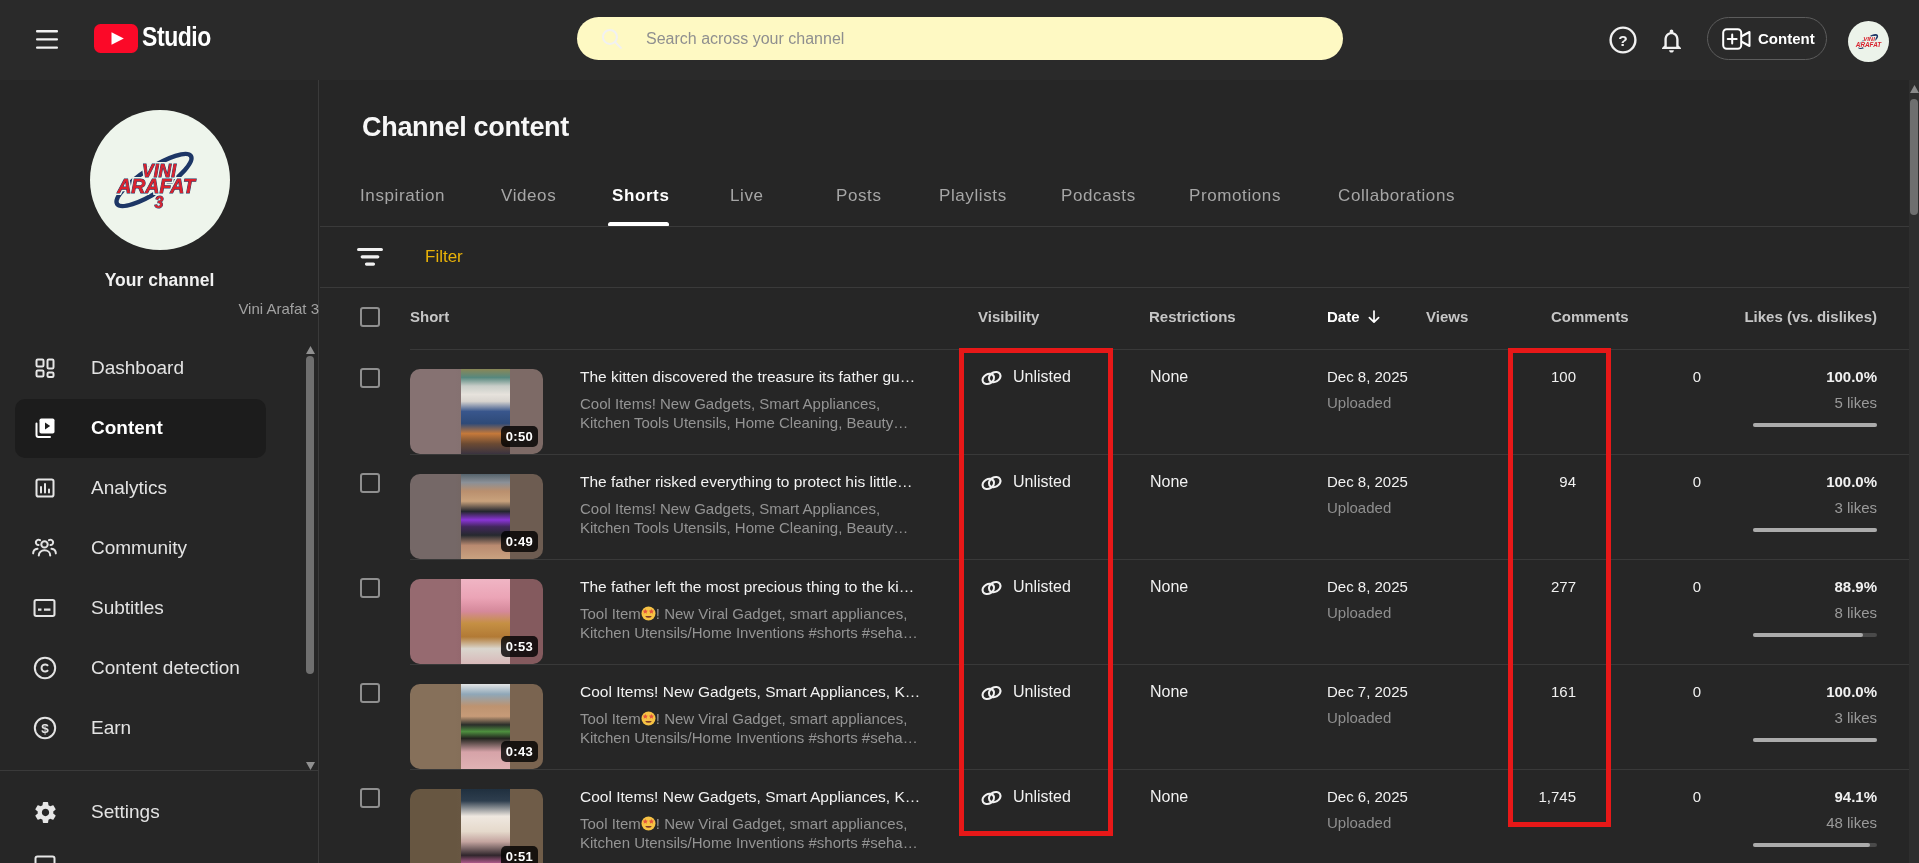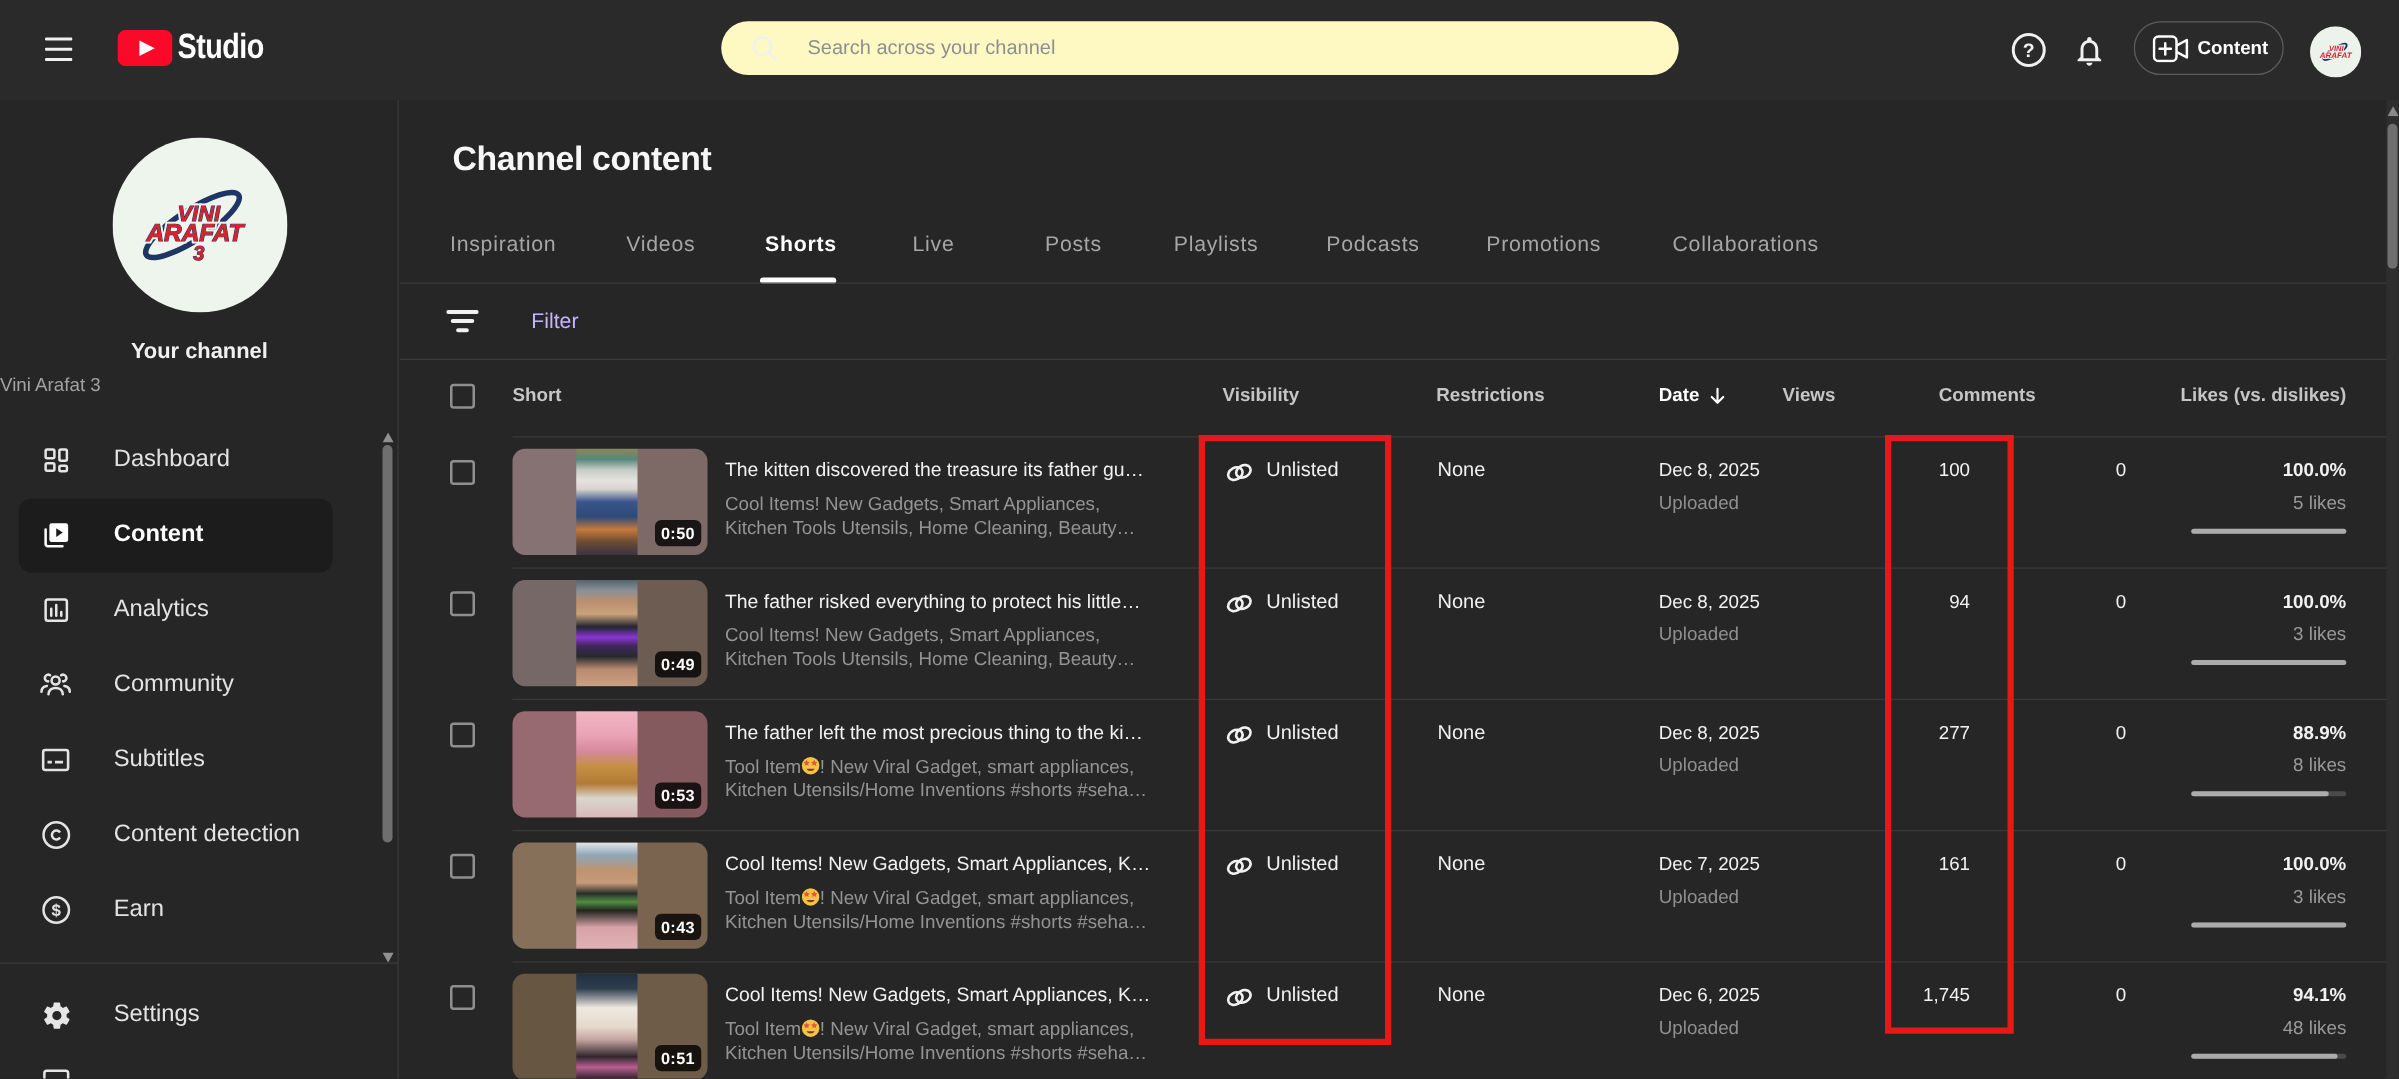--- a/index.html
+++ b/index.html
@@ -21,21 +21,21 @@
 #selpill{position:absolute;left:15px;top:319px;width:251px;height:59px;border-radius:10px;background:#1c1c1c}
 
 #main{position:absolute;left:320px;top:80px;width:1599px;height:783px;background:#262626}
 .hline{position:absolute;left:0;width:1599px;height:1px;background:#3a3a3a}
 .tab{position:absolute;top:95px;height:42px;line-height:42px;font-size:17px;color:#a6a6a6;font-weight:500;letter-spacing:0.6px}
 .cb{position:absolute;width:20px;height:20px;border:2px solid #8f8f8f;border-radius:3px}
 .hl{position:absolute;height:52px;line-height:52px;font-size:15px;font-weight:700;color:#c6c6c6}
 
 .row{position:absolute;left:0;width:1599px;height:105px}
 .row .bord{position:absolute;left:90px;top:0;width:1509px;height:1px;background:#393939}
-.thumb{position:absolute;left:90px;top:10px;width:156px;height:85px;border-radius:10px;overflow:hidden}
+.thumb{position:absolute;left:90px;top:20px;width:133px;height:85px;border-radius:10px;overflow:hidden}
 .strip{position:absolute;left:51px;top:0;width:49px;height:85px}
 .dur{position:absolute;right:5px;bottom:7px;background:rgba(0,0,0,.8);color:#fff;font-size:13px;font-weight:700;padding:3px 5px;border-radius:5px;letter-spacing:.3px}
 .title{position:absolute;left:260px;top:18.5px;font-size:15.5px;font-weight:500;color:#f2f2f2;white-space:nowrap}
 .desc{position:absolute;left:260px;top:44.5px;font-size:15px;line-height:19.5px;color:#949494;white-space:nowrap}
 .vis{position:absolute;left:693px;top:18.5px;font-size:16px;color:#f1f1f1}
 .visico{position:absolute;left:660px;top:21px}
 .none{position:absolute;left:830px;top:18.5px;font-size:16px;color:#f1f1f1}
 .date{position:absolute;left:1007px;top:19px;font-size:15px;font-weight:400;color:#f1f1f1}
 .upl{position:absolute;left:1007px;top:45px;font-size:15px;color:#8f8f8f}
 .views{position:absolute;left:1106px;top:19px;width:150px;text-align:right;font-size:15px;font-weight:500;color:#f1f1f1}
@@ -60,21 +60,21 @@
     <div class="tab" style="left:516px">Posts</div>
     <div class="tab" style="left:619px">Playlists</div>
     <div class="tab" style="left:741px">Podcasts</div>
     <div class="tab" style="left:869px">Promotions</div>
     <div class="tab" style="left:1018px">Collaborations</div>
     <div class="abs" style="left:288px;top:142px;width:61px;height:4.5px;border-radius:2.5px;background:#fff"></div>
     <div class="hline" style="top:146px"></div>
     <svg class="abs" style="left:37px;top:167px" width="26" height="20" viewBox="0 0 26 20" fill="none" stroke="#f1f1f1" stroke-width="3.2" stroke-linecap="round">
       <path d="M1.6 2.5h22.8 M5.2 9.8h15.6 M9.5 17.1h7"></path>
     </svg>
-    <div class="abs" style="left:105px;top:168px;font-size:17px;color:#c4b5fd;line-height:18px">Filter</div>
+    <div class="abs" style="left:105px;top:168px;font-size:17px;color:#eab308;line-height:18px">Filter</div>
     <div class="hline" style="top:207px"></div>
     <div class="cb" style="left:40px;top:227px"></div>
     <div class="hl" style="left:90px;top:211px">Short</div>
     <div class="hl" style="left:658px;top:211px">Visibility</div>
     <div class="hl" style="left:829px;top:211px">Restrictions</div>
     <div class="hl" style="left:1007px;top:211px;color:#fff">Date</div>
     <svg class="abs" style="left:1046px;top:229px" width="16" height="16" viewBox="0 0 16 16" fill="none" stroke="#fff" stroke-width="1.7">
       <path d="M8 2 v11 M3.4 8.6 L8 13.2 L12.6 8.6" stroke-linecap="round" stroke-linejoin="round"></path>
     </svg>
     <div class="hl" style="left:1106px;top:211px;width:150px;text-align:left">Views</div>
@@ -292,21 +292,21 @@
             <text x="69" y="98" font-size="16">3</text>
         </g>
         <g fill="#d8222e" stroke="#1d3666" stroke-width="0.9" paint-order="stroke">
           <text x="69" y="67" font-size="17.5">VINI</text>
             <text x="66" y="83" font-size="19.5">ARAFAT</text>
             <text x="69" y="98" font-size="16">3</text>
         </g>
       </g>
     </svg>
     <div class="abs" style="left:0;top:191px;width:319px;text-align:center;font-size:17.5px;line-height:19px;font-weight:700;color:#f1f1f1">Your channel</div>
-    <div class="abs" style="left:0;top:220px;width:319px;text-align:left;font-size:15px;color:#a2a2a2">Vini Arafat 3</div>
+    <div class="abs" style="left:0;top:220px;width:319px;text-align:right;font-size:15px;color:#a2a2a2">Vini Arafat 3</div>
     <div id="selpill"></div>
     <div class="menuitem" style="top:258px">
       <svg width="24" height="24" viewBox="0 0 24 24" fill="none" stroke="#e6e6e6" stroke-width="2">
         <rect x="3.5" y="3.5" width="7" height="7" rx="1.2"></rect>
           <rect x="14.5" y="3.5" width="6" height="9" rx="1.2"></rect>
         <rect x="3.5" y="14.5" width="7" height="6" rx="1.2"></rect>
           <rect x="14.5" y="16.5" width="6" height="4.5" rx="1.2"></rect>
       </svg>
       <div class="lbl">Dashboard</div>
     </div>

